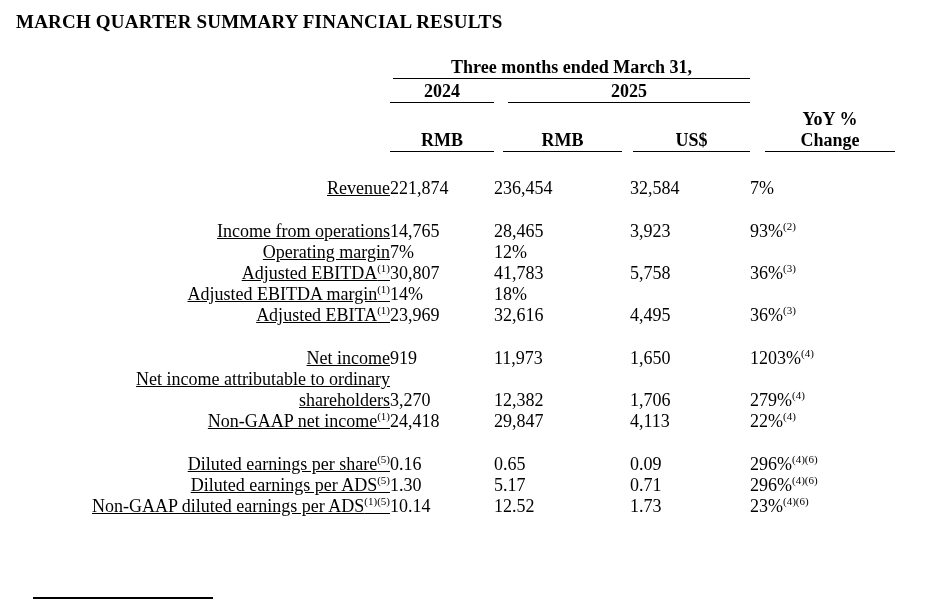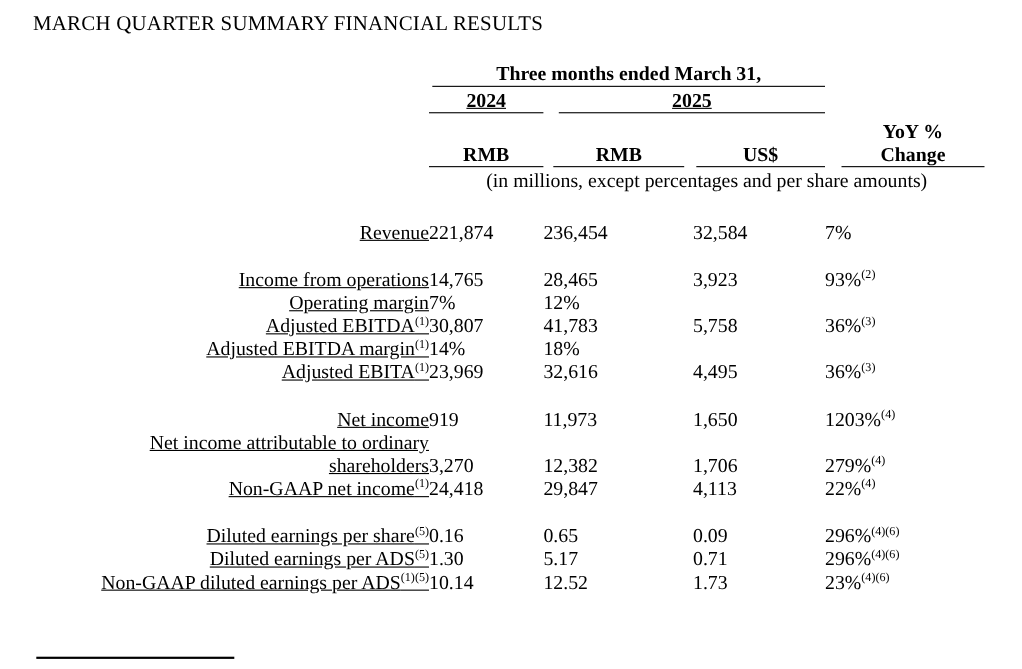--- a/index.html
+++ b/index.html
@@ -7,24 +7,24 @@
     position: relative;
     width: 929px;
     height: 608px;
     background: #ffffff;
     font-family: "Liberation Serif", serif;
     color: #000000;
     overflow: hidden;
   }
   .title {
     position: absolute;
-    left: 30px;
+    left: 16px;
     top: 11px;
     font-size: 19px;
-    font-weight: normal;
+    font-weight: bold;
     letter-spacing: 0.2px;
     white-space: nowrap;
   }
   table.fin {
     position: absolute;
     left: 38px;
     top: 55px;
     border-collapse: collapse;
     table-layout: fixed;
     width: 857px;
@@ -35,21 +35,21 @@
     font-weight: normal;
     vertical-align: bottom;
     line-height: 21px;
     overflow: visible;
     white-space: nowrap;
   }
   .hdr { font-weight: bold; }
   .center { text-align: center; }
   .ul { border-bottom: 1.5px solid #000; }
   tr.rA { height: 24px; }
-  tr.rB { height: 24px; text-decoration: underline; }
+  tr.rB { height: 24px; }
   tr.rC { height: 49px; }
   tr.rD { height: 23px; }
   tr.rSpacer { height: 26px; }
   tr.dataRow { height: 21px; }
   tr.gap { height: 22px; }
   td.lbl { text-align: right; text-decoration: underline; }
   td.lbl.indent { padding-left: 24px; }
   td.num { text-align: left; }
   td.yoy { padding-right: 2px; }
   sup { font-size: 11px; line-height: 0; }
@@ -107,24 +107,20 @@
         <th>
           <div class="ul hdr center" style="margin-left:3px">US$</div>
         </th>
         <th>
           <div class="ul hdr center" style="margin-left:15px">
             <div>YoY %</div>
             <div>Change</div>
           </div>
         </th>
       </tr>
-      <tr class="rD">
-        <td></td>
-        <td colspan="4" class="hdr units-cell">(in millions, except percentages and per share amounts)</td>
-      </tr>
       <tr class="rSpacer">
         <td colspan="5"></td>
       </tr>
     </thead>
     <tbody id="rows-body">
         <tr class="dataRow">
           <td class="lbl"><span>Revenue</span><sup></sup></td>
           <td class="num">221,874</td>
           <td class="num">236,454</td>
           <td class="num">32,584</td>

